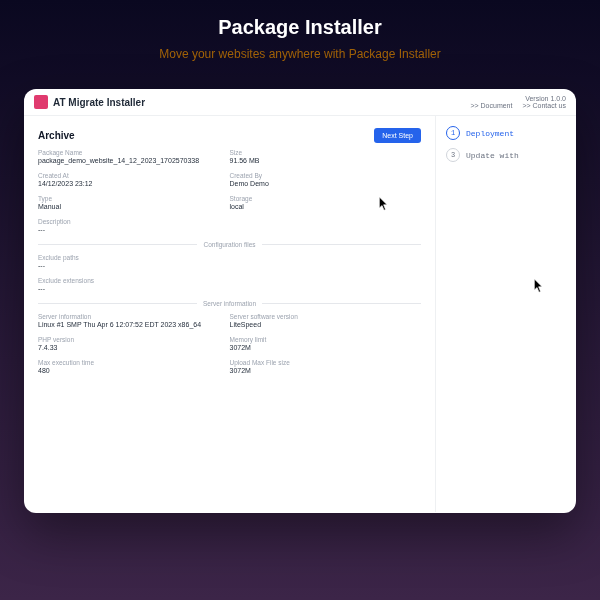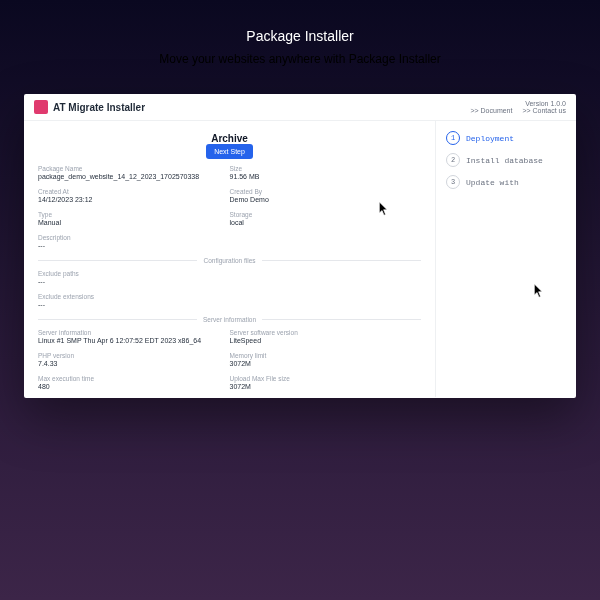--- a/index.html
+++ b/index.html
@@ -3,30 +3,30 @@
 <meta charset="utf-8">
 <style>
   * { margin: 0; padding: 0; box-sizing: border-box; }
   body {
     font-family: -apple-system, BlinkMacSystemFont, "Segoe UI", Arial, sans-serif;
     width: 600px; height: 600px;
     background: linear-gradient(180deg, #0a0820 0%, #2a1a3a 60%, #3c2548 100%);
     overflow: hidden;
   }
   .hero-title {
-    color: #fff; text-align: center; font-size: 14px; font-weight: 400;
-    margin-top: 28px;
+    color: #fff; text-align: center; font-size: 20px; font-weight: 700;
+    margin-top: 16px;
   }
   .hero-sub {
-    color: #000000; text-align: center; font-size: 12px; font-weight: 400;
+    color: #a16207; text-align: center; font-size: 12px; font-weight: 400;
     margin-top: 8px;
   }
   .card {
-    background: #fff; border-radius: 2px; margin: 28px 24px 0 24px;
-    height: 304px; position: relative; overflow: hidden;
+    background: #fff; border-radius: 12px; margin: 28px 24px 0 24px;
+    height: 424px; position: relative; overflow: hidden;
     box-shadow: 0 20px 50px rgba(0,0,0,0.4);
   }
   .topbar {
     display: flex; align-items: center; padding: 6px 10px;
     border-bottom: 1px solid #eef0f2;
   }
   .logo {
     width: 14px; height: 14px; background: #e03a6e; border-radius: 2px;
     margin-right: 5px; display:inline-block;
   }
@@ -37,21 +37,20 @@
   .main {
     flex: 1; padding: 12px 14px; font-size: 7.5px; color: #374151;
     border-right: 1px solid #eef0f2; overflow: hidden;
   }
   .sidebar {
     width: 140px; padding: 10px 10px; font-size: 8px; font-family: Liberation Mono, monospace;
   }
   .section-head {
     display: flex; align-items: center; justify-content: space-between;
     margin-bottom: 6px;
-    flex-direction: column;
   }
   .section-head h3 { font-size: 10px; font-weight: 600; color: #111827; }
   .btn-primary {
     background: #2563eb; color: #fff; border: none; border-radius: 3px;
     font-size: 7px; padding: 4px 8px; cursor: pointer; font-weight: 500;
   }
   .row2 { display: flex; margin-bottom: 8px; }
   .col { flex: 1; }
   .lbl { font-size: 6.5px; color: #9ca3af; margin-bottom: 1px; }
   .val { font-size: 7px; color: #1f2937; }
@@ -191,24 +190,20 @@
         </div>
       </div>
     </div>
 
     <div class="sidebar">
       <div class="step active">
         <div class="step-num">1</div>
         <div class="step-label">Deployment</div>
       </div>
       <div class="step">
-        <div class="step-num">2</div>
-        <div class="step-label">Install database</div>
-      </div>
-      <div class="step">
         <div class="step-num">3</div>
         <div class="step-label">Update with</div>
       </div>
     </div>
   </div>
 
   <div class="cursor-arrow" style="left:355px; top:108px;">
     <svg viewBox="0 0 12 18">
         <path d="M0 0 L0 14 L3.5 11 L6 17 L8 16 L5.5 10 L10 10 Z" fill="#000" stroke="#fff" stroke-width="0.8"></path>
       </svg>

